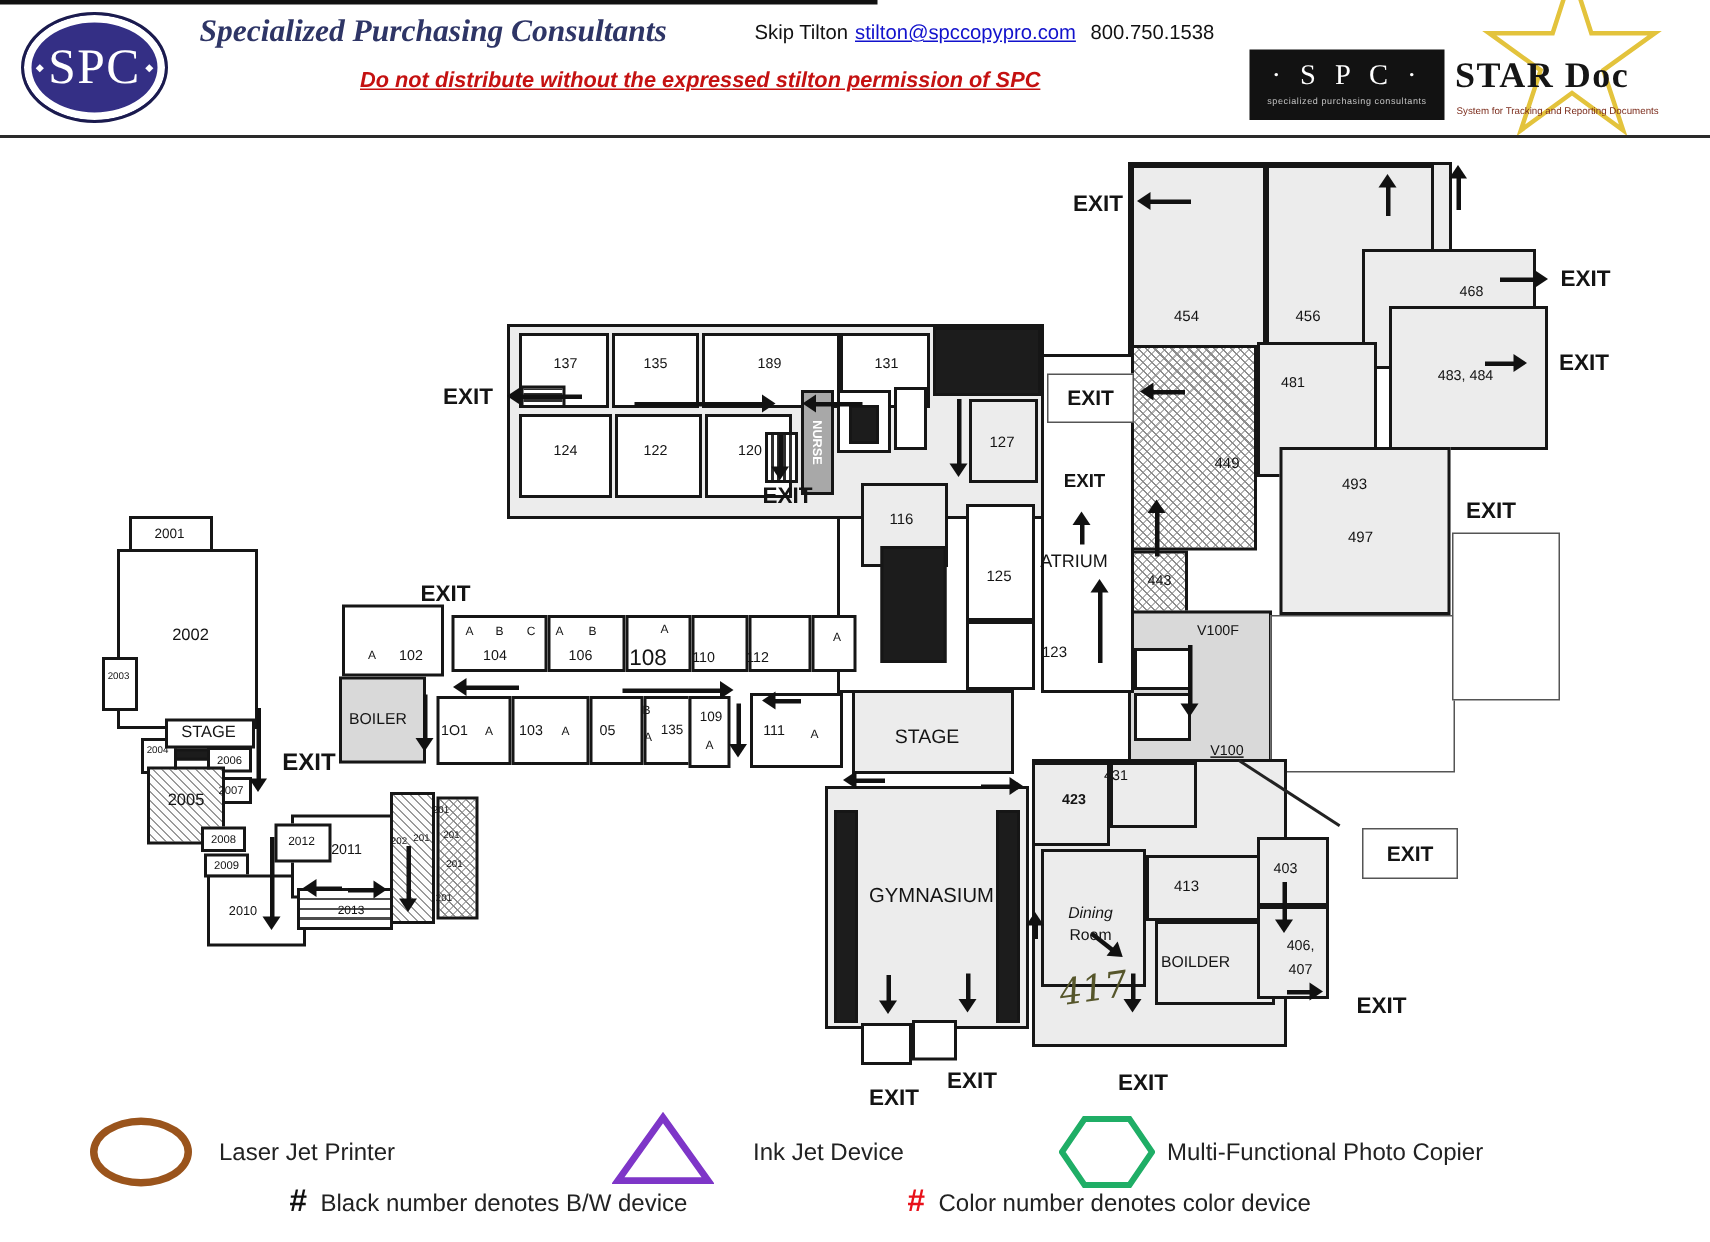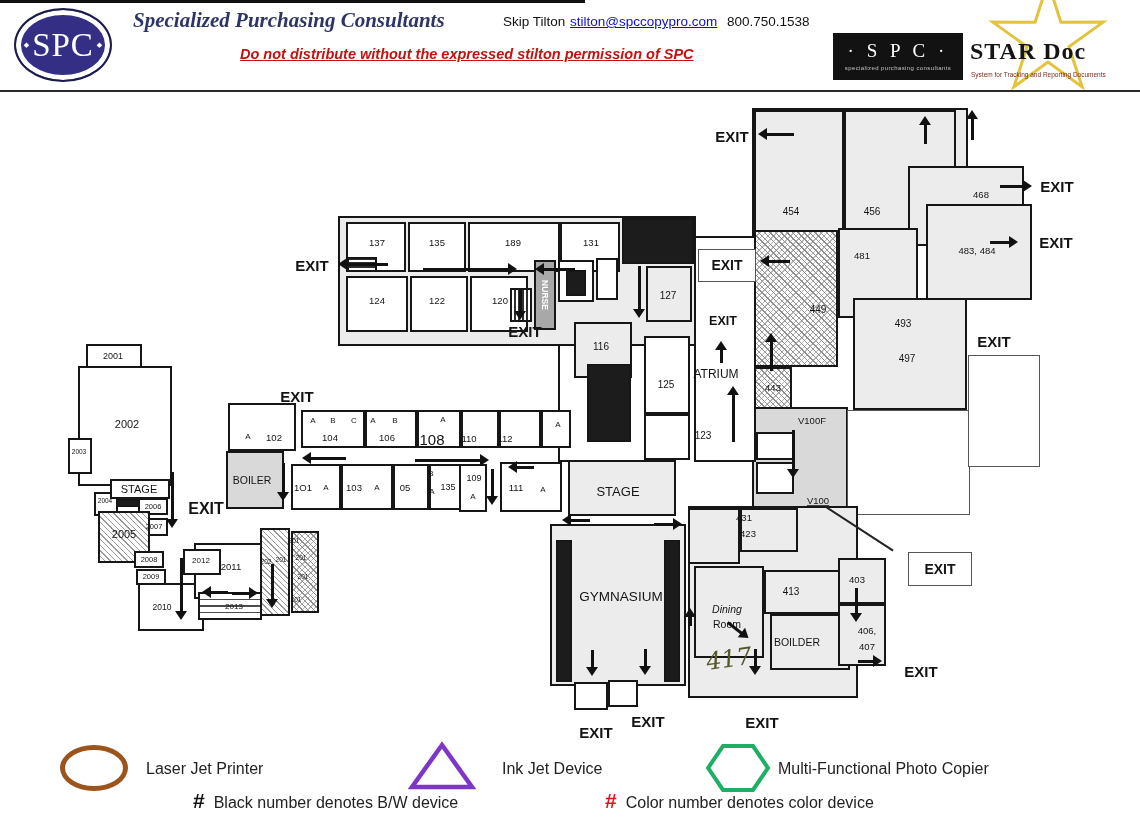--- a/index.html
+++ b/index.html
@@ -256,21 +256,21 @@
       <span class="lbl" style="left: 405px; top: 488px; font-size: 9.5px; transform: translate(-50%, -50%);">05</span>
       <span class="lbl" style="left: 431px; top: 474px; font-size: 8px; transform: translate(-50%, -50%);">B</span>
       <span class="lbl" style="left: 432px; top: 492px; font-size: 8px; transform: translate(-50%, -50%);">A</span>
       <span class="lbl" style="left: 448px; top: 487px; font-size: 9px; transform: translate(-50%, -50%);">135</span>
       <span class="lbl" style="left: 474px; top: 478px; font-size: 9px; transform: translate(-50%, -50%);">109</span>
       <span class="lbl" style="left: 473px; top: 497px; font-size: 8px; transform: translate(-50%, -50%);">A</span>
       <span class="lbl" style="left: 516px; top: 488px; font-size: 9.5px; transform: translate(-50%, -50%);">111</span>
       <span class="lbl" style="left: 543px; top: 490px; font-size: 8px; transform: translate(-50%, -50%);">A</span>
       <span class="lbl" style="left: 618px; top: 491px; font-size: 13px; transform: translate(-50%, -50%);">STAGE</span>
       <span class="lbl" style="left: 621px; top: 597px; font-size: 13.5px; transform: translate(-50%, -50%);">GYMNASIUM</span>
-      <span class="lbl" style="left: 748px; top: 534px; font-size: 9.5px; transform: translate(-50%, -50%);">423</span>
+      <span class="lbl" style="left: 716px; top: 534px; font-size: 9.5px; transform: translate(-50%, -50%); font-weight: bold;">423</span>
       <span class="lbl" style="left: 744px; top: 518px; font-size: 9.5px; transform: translate(-50%, -50%);">431</span>
       <span class="lbl" style="left: 791px; top: 592px; font-size: 10px; transform: translate(-50%, -50%);">413</span>
       <span class="lbl" style="left: 727px; top: 609px; font-size: 10.5px; transform: translate(-50%, -50%); font-style: italic;">Dining</span>
       <span class="lbl" style="left: 727px; top: 624px; font-size: 10.5px; transform: translate(-50%, -50%);">Room</span>
       <span class="lbl" style="left: 729px; top: 659px; font-size: 24px; transform: translate(-50%, -50%) rotate(-8deg); color: rgb(86, 86, 43); font-family: &quot;DejaVu Serif&quot;, serif; font-style: italic;">417</span>
       <span class="lbl" style="left: 797px; top: 642px; font-size: 10.5px; transform: translate(-50%, -50%);">BOILDER</span>
       <span class="lbl" style="left: 857px; top: 580px; font-size: 9.5px; transform: translate(-50%, -50%);">403</span>
       <span class="lbl" style="left: 867px; top: 631px; font-size: 9.5px; transform: translate(-50%, -50%);">406,</span>
       <span class="lbl" style="left: 867px; top: 647px; font-size: 9.5px; transform: translate(-50%, -50%);">407</span>
       <div class="arrow" style="left: 338px; top: 259px; width: 50px; height: 10px;">

